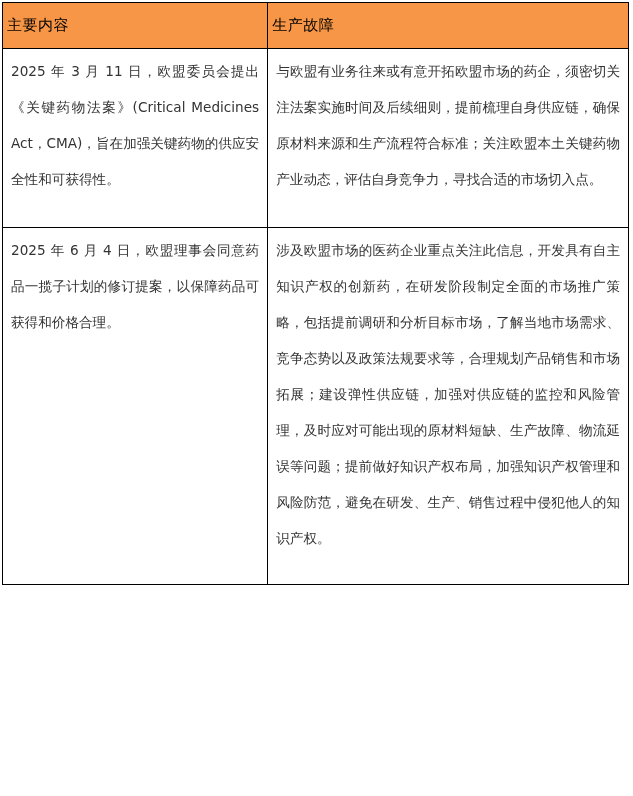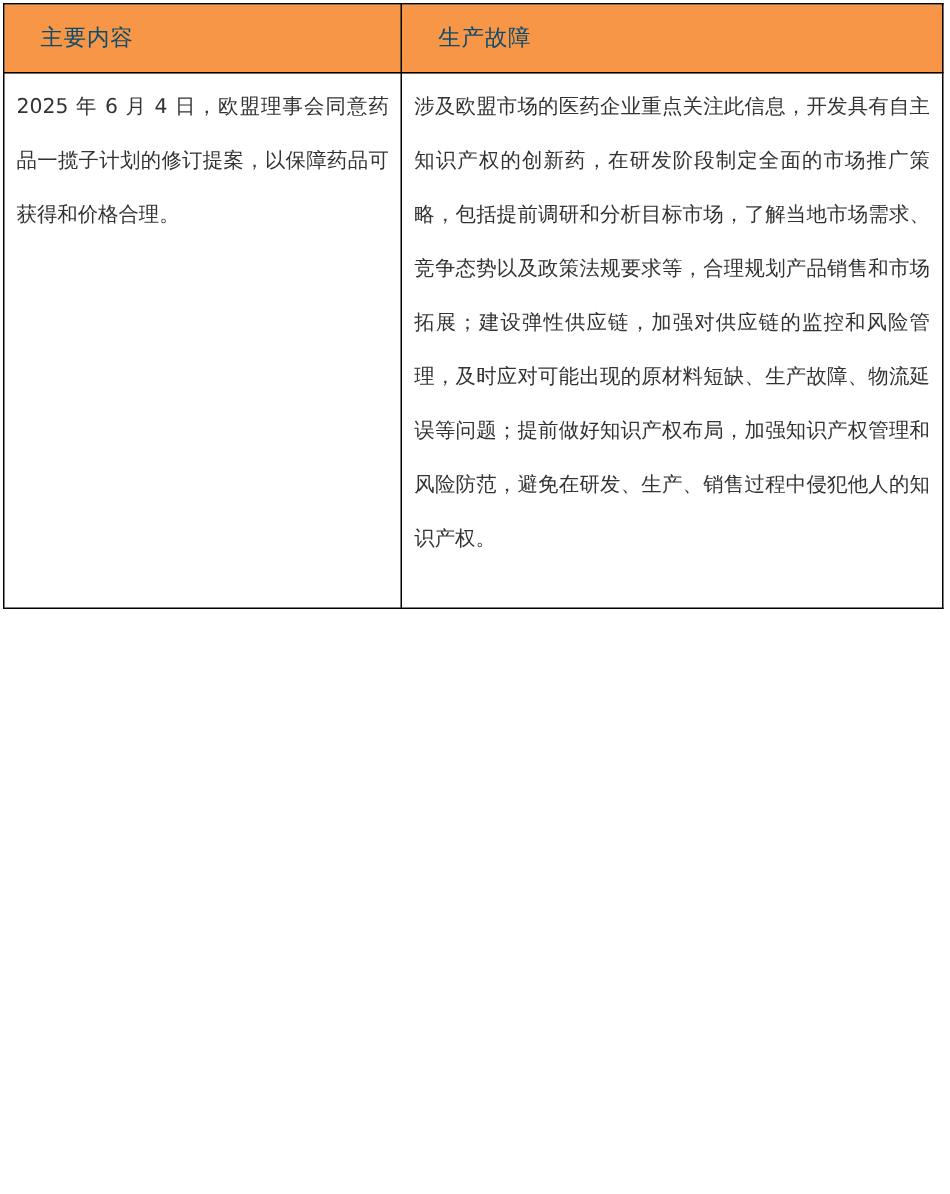--- a/index.html
+++ b/index.html
@@ -22,25 +22,25 @@
       border-collapse: collapse;
       table-layout: fixed;
     }
     .doc-table th, .doc-table td {
       border: 1px solid #000000;
       vertical-align: top;
       text-align: left;
     }
     .doc-table th {
       background: #f79646;
-      color: #0c4a6e;
+      color: #000000;
       font-weight: normal;
       font-size: 15px;
       height: 45px;
-      padding: 0 24px;
+      padding: 0 4px;
       vertical-align: middle;
       letter-spacing: 0.5px;
     }
     .doc-table td {
       color: #333333;
       font-size: 13.6px;
       line-height: 36px;
       padding: 4px 8px 2px 8px;
       text-align: justify;
     }
@@ -63,18 +63,22 @@
     <col class="col-left">
     <col class="col-right">
   </colgroup>
   <thead>
     <tr>
       <th>主要内容</th>
       <th>生产故障</th>
     </tr>
   </thead>
   <tbody>
+    <tr class="row-1">
+      <td>2025 年 3 月 11 日，欧盟委员会提出《关键药物法案》(Critical Medicines Act，CMA)，旨在加强关键药物的供应安全性和可获得性。</td>
+      <td>与欧盟有业务往来或有意开拓欧盟市场的药企，须密切关注法案实施时间及后续细则，提前梳理自身供应链，确保原材料来源和生产流程符合标准；关注欧盟本土关键药物产业动态，评估自身竞争力，寻找合适的市场切入点。</td>
+    </tr>
     <tr class="row-3">
       <td>2025 年 6 月 4 日，欧盟理事会同意药品一揽子计划的修订提案，以保障药品可获得和价格合理。</td>
       <td>涉及欧盟市场的医药企业重点关注此信息，开发具有自主知识产权的创新药，在研发阶段制定全面的市场推广策略，包括提前调研和分析目标市场，了解当地市场需求、竞争态势以及政策法规要求等，合理规划产品销售和市场拓展；建设弹性供应链，加强对供应链的监控和风险管理，及时应对可能出现的原材料短缺、生产故障、物流延误等问题；提前做好知识产权布局，加强知识产权管理和风险防范，避免在研发、生产、销售过程中侵犯他人的知识产权。</td>
     </tr>
   </tbody>
 </table>
 
 </body></html>

